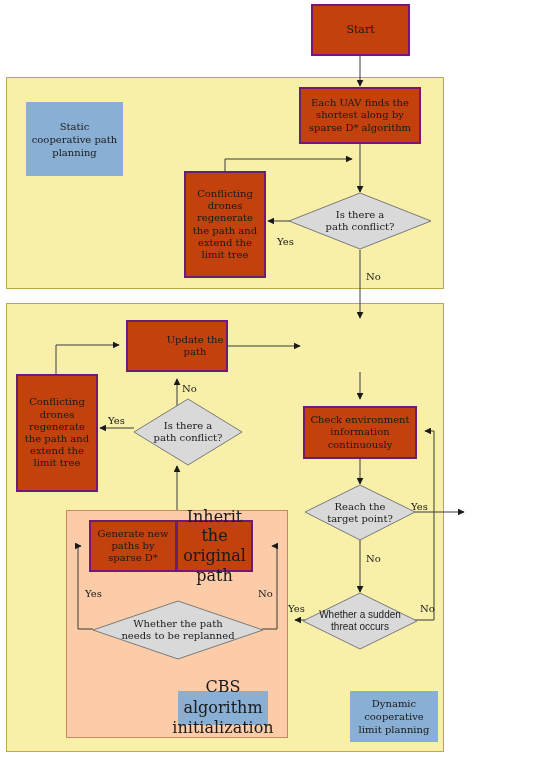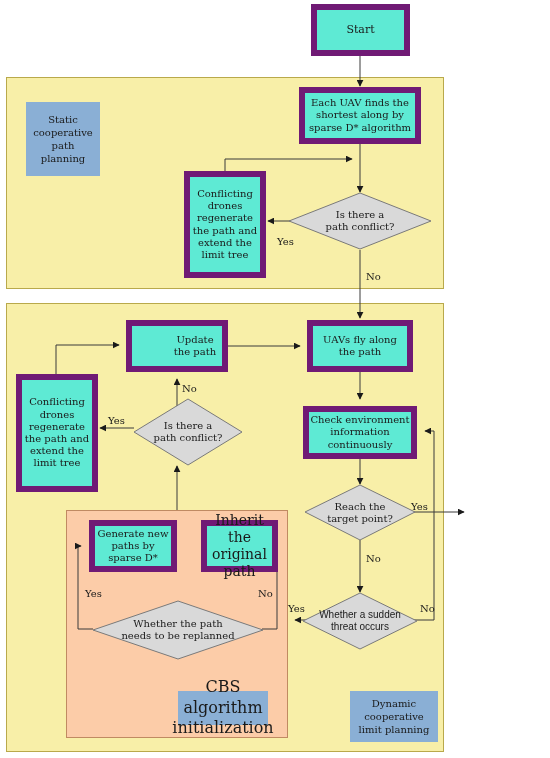--- a/index.html
+++ b/index.html
@@ -31,22 +31,22 @@
   }
   .subpanel {
     position: absolute;
     box-sizing: border-box;
     background: #FCCCA8;
     border: 1px solid #C08A62;
   }
   .node {
     position: absolute;
     box-sizing: border-box;
-    background: #5eead4;
-    border: 6px solid #701a75;
+    background: #c2410c;
+    border: 2px solid #701a75;
     display: flex;
     align-items: center;
     justify-content: center;
     text-align: center;
     line-height: 1.22;
     color: #1a1a1a;
     white-space: pre-line;
   }
   .legend {
     position: absolute;
@@ -165,28 +165,26 @@
 path conflict?</div>
   </div>
 
   <div class="node" style="left:184px; top:171px; width:82px; height:107px; font-size:10px;">Conflicting
 drones
 regenerate
 the path and
 extend the
 limit tree</div>
 
-  <div class="legend" style="left:26px; top:102px; width:74px; height:74px; font-size:10px;">Static
+  <div class="legend" style="left:26px; top:102px; width:97px; height:74px; font-size:10px;">Static
 cooperative path
 planning</div>
 
   <div class="node" style="left:126px; top:320px; width:102px; height:52px; font-size:10px;padding-left:36px;">Update the path</div>
 
-  <div class="node" style="left:307px; top:320px; width:106px; height:52px; font-size:10px;">UAVs fly along
-the path</div>
 
   <div class="diamond-wrap" style="left:133px; top:398px; width:110px; height:68px;">
     <svg width="110" height="68" viewBox="0 0 110 68">
       <polygon points="55,1 109,34 55,67 1,34" fill="#D9D9D9" stroke="#7A7A7A" stroke-width="1"></polygon>
     </svg>
     <div class="diamond-label" style="font-size:10px;">Is there a
 path conflict?</div>
   </div>
 
   <div class="node" style="left:16px; top:374px; width:82px; height:118px; font-size:10px;">Conflicting
@@ -214,21 +212,21 @@
       <polygon points="58,1 115,29 58,57 1,29" fill="#D9D9D9" stroke="#7A7A7A" stroke-width="1"></polygon>
     </svg>
     <div class="diamond-label sans" style="font-size:10px;">Whether a sudden
 threat occurs</div>
   </div>
 
   <div class="node" style="left:89px; top:520px; width:88px; height:52px; font-size:10px;">Generate new
 paths by
 sparse D*</div>
 
-  <div class="node" style="left:201px; top:520px; width:77px; height:52px; font-size:14px;">Inherit the
+  <div class="node" style="left:176px; top:520px; width:77px; height:52px; font-size:16px;">Inherit the
 original
 path</div>
 
   <div class="diamond-wrap" style="left:92px; top:600px; width:172px; height:60px;">
     <svg width="172" height="60" viewBox="0 0 172 60">
       <polygon points="86,1 171,30 86,59 1,30" fill="#D9D9D9" stroke="#7A7A7A" stroke-width="1"></polygon>
     </svg>
     <div class="diamond-label" style="font-size:10px;">Whether the path
 needs to be replanned</div>
   </div>

